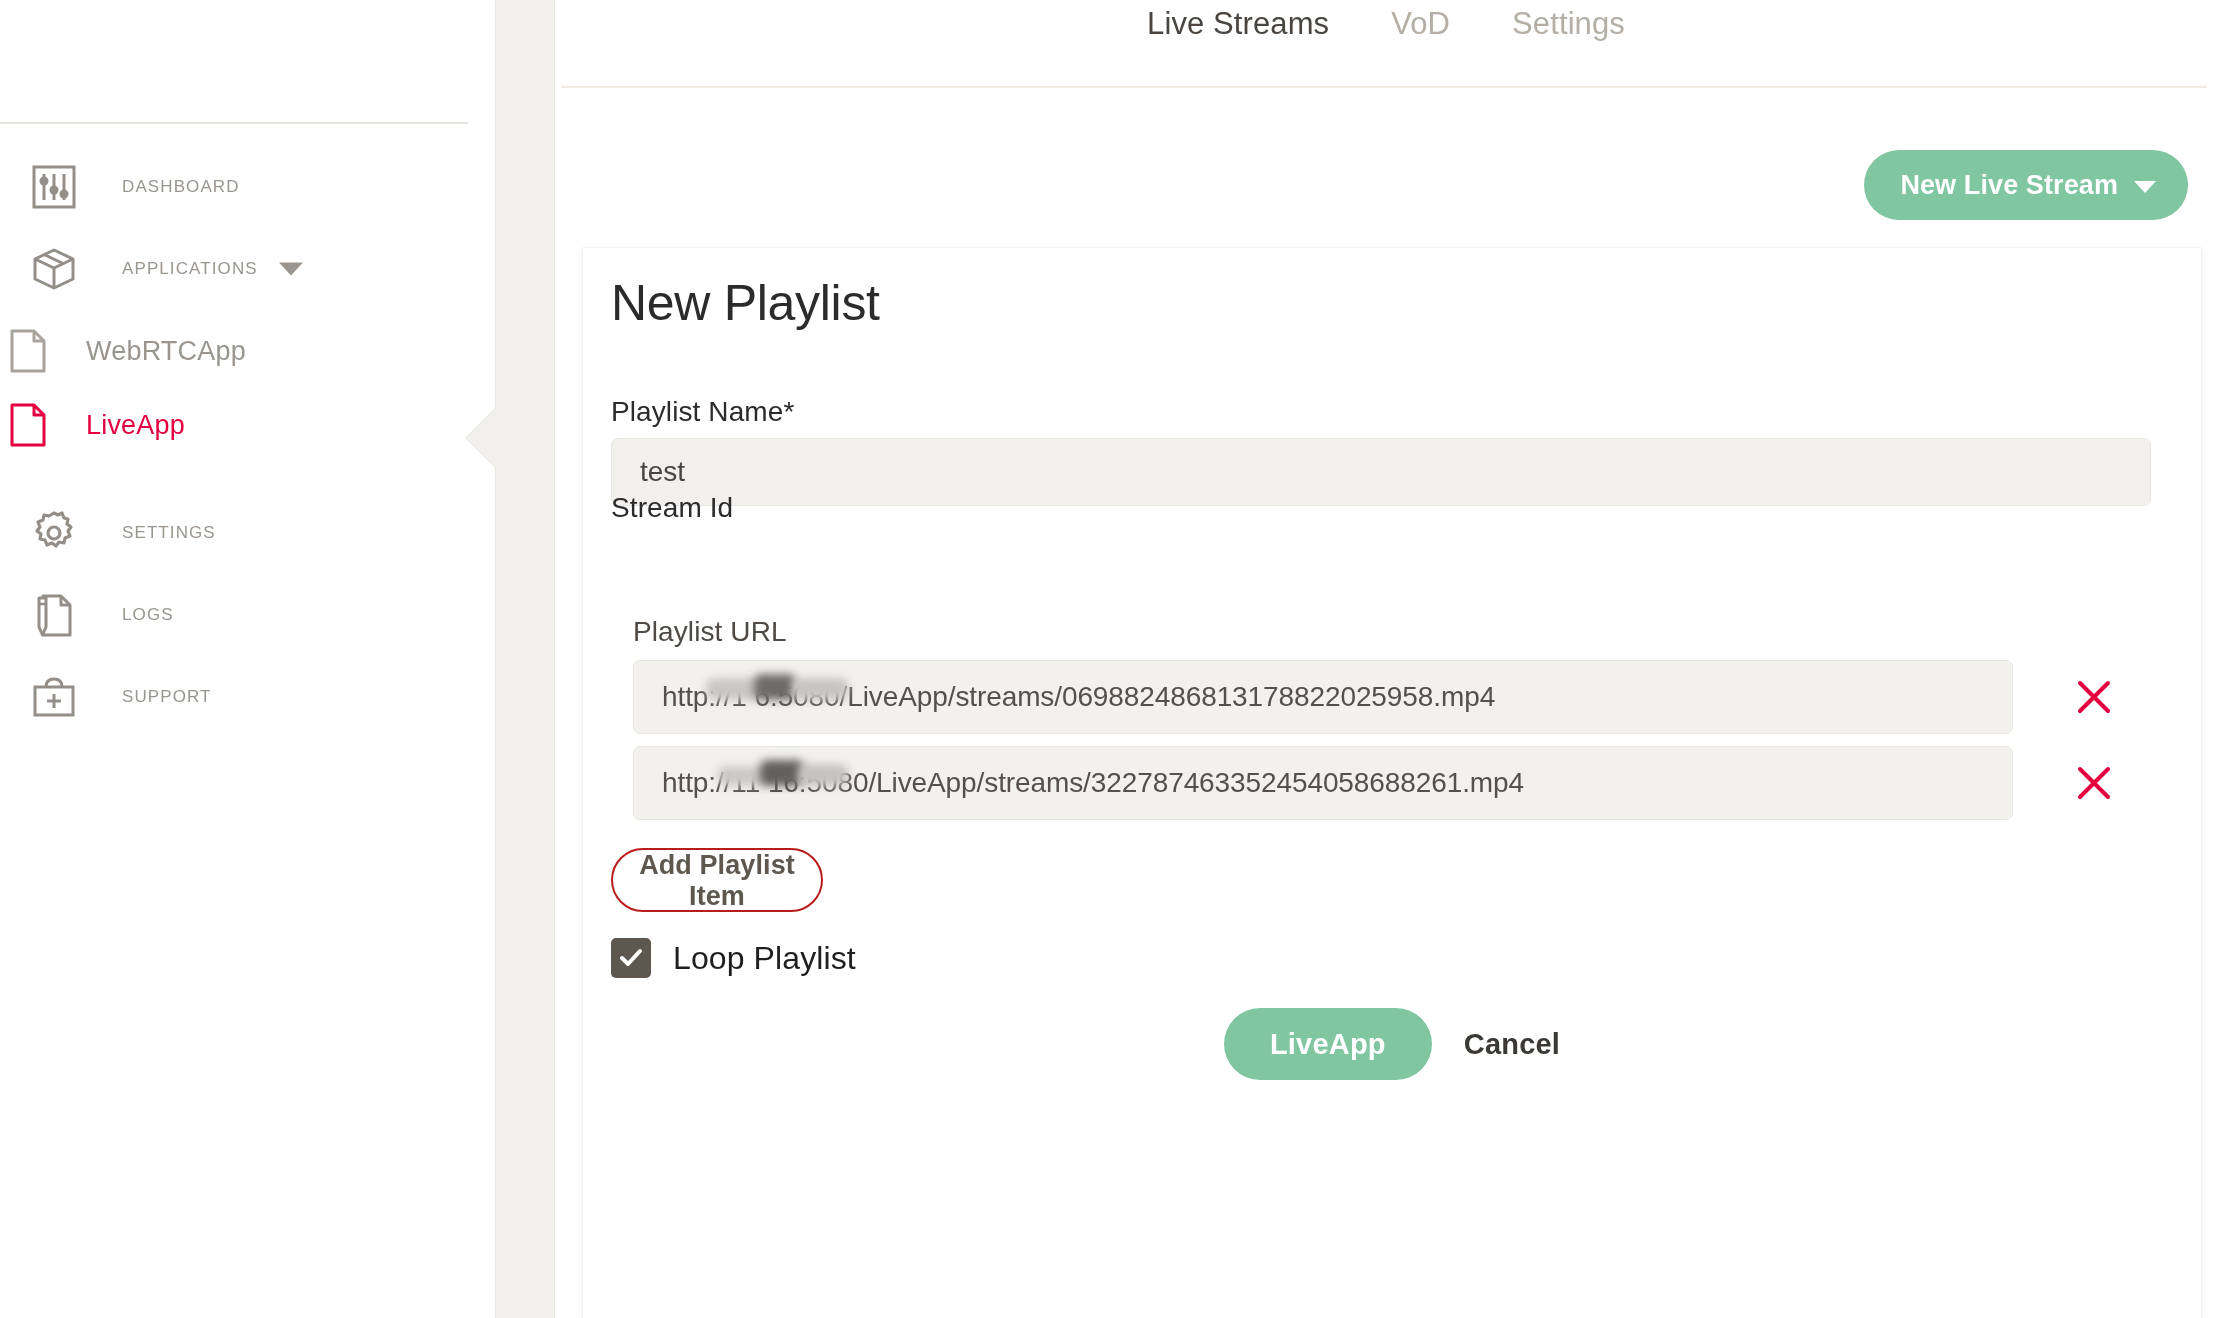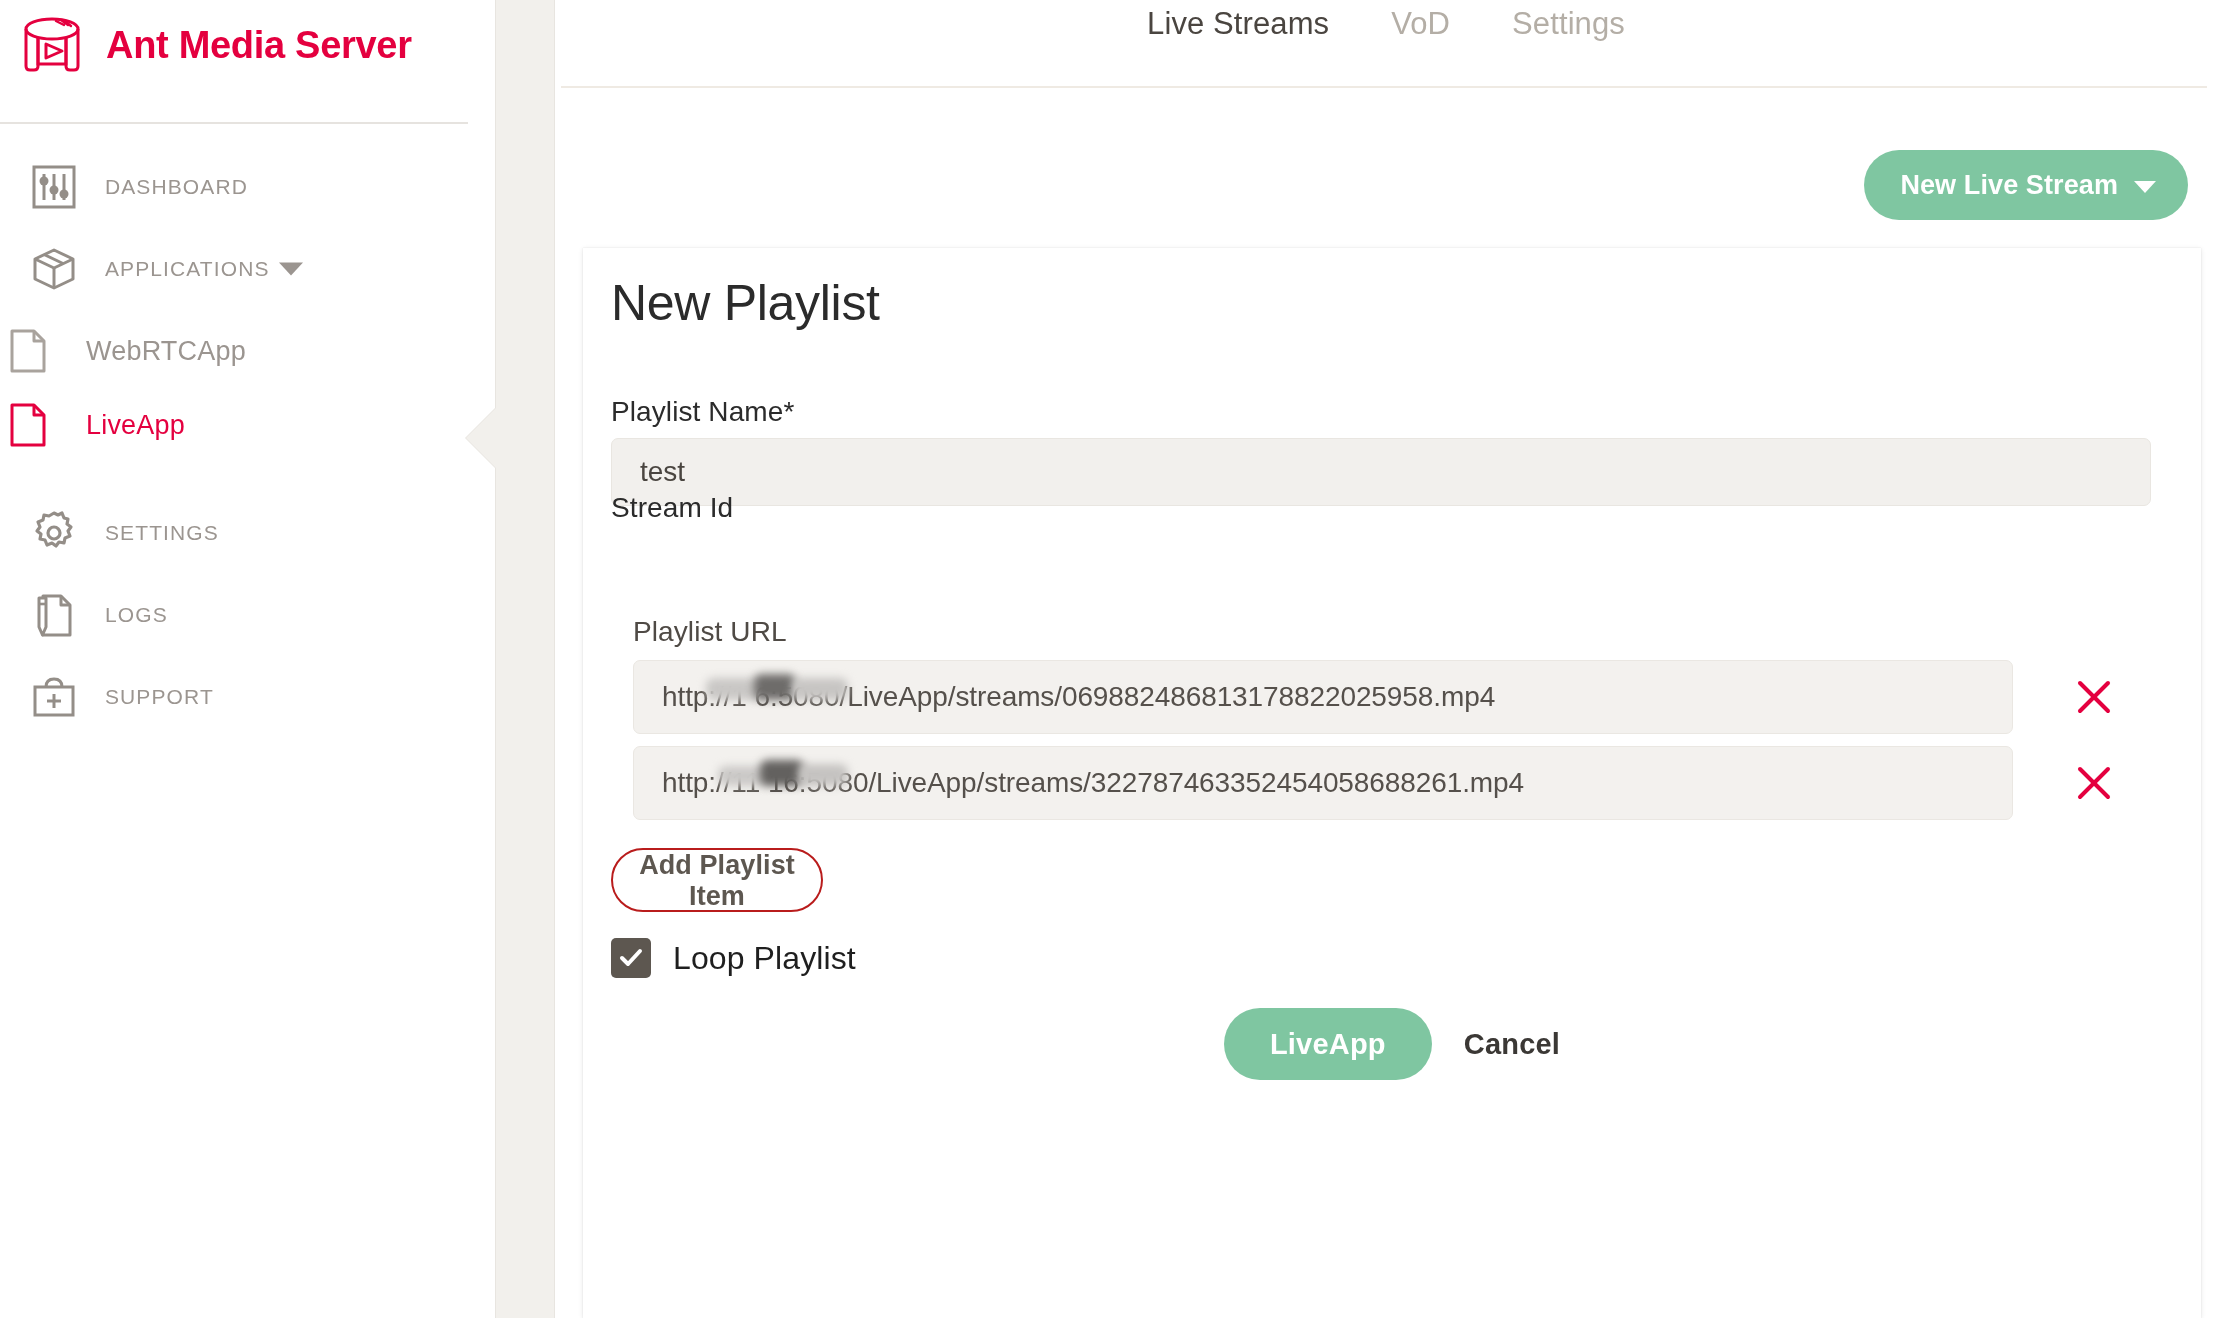--- a/index.html
+++ b/index.html
@@ -64,22 +64,22 @@
   .nav-icon {
     width: 56px;
     height: 56px;
     display: flex;
     align-items: center;
     justify-content: center;
     flex: 0 0 56px;
   }
   .nav-icon svg { display: block; }
   .nav-label {
-    margin-left: 23px;
-    font-size: 21px;
+    margin-left: 40px;
+    font-size: 17px;
     letter-spacing: 1.1px;
     color: #9b9590;
     white-space: nowrap;
   }
   .nav-label.mixed { letter-spacing: 0.2px; font-size: 26px; }
   .nav-item.active .nav-label { color: #e4003f; }
 
   .nav-caret {
     position: absolute;
     right: 192px;
@@ -369,33 +369,20 @@
     letter-spacing: 0.2px;
   }
 </style>
 </head>
 <body>
 
 <div id="root">
 
   <div id="sidebar">
 
-    <div class="brand">
-      <span>
-        <svg class="brand-logo" viewBox="0 0 68 62">
-          <ellipse cx="34" cy="15" rx="26" ry="10" fill="none" stroke="#e4003f" stroke-width="3"></ellipse>
-          <path d="M8 15 L8 52 Q8 56 12 56 L16 56 Q20 56 20 52 L20 24" fill="none" stroke="#e4003f" stroke-width="3"></path>
-          <path d="M60 15 L60 52 Q60 56 56 56 L52 56 Q48 56 48 52 L48 24" fill="none" stroke="#e4003f" stroke-width="3"></path>
-          <path d="M20 24 L20 50 L48 50 L48 24" fill="none" stroke="#e4003f" stroke-width="3"></path>
-          <path d="M28 30 L28 44 L44 37 Z" fill="none" stroke="#e4003f" stroke-width="3" stroke-linejoin="round"></path>
-          <path d="M38 7 L46 11 M43 6 L50 11 M47 7 L53 12" stroke="#e4003f" stroke-width="2.4" fill="none" stroke-linecap="round"></path>
-        </svg>
-      </span>
-      <span class="brand-title">Ant Media Server</span>
-    </div>
 
     <div class="brand-divider"></div>
 
     <nav class="nav">
 
       <div class="nav-item">
         <span class="nav-icon">
           <svg width="48" height="48" viewBox="0 0 48 48">
             <rect x="4" y="4" width="40" height="40" fill="none" stroke="#948e88" stroke-width="3"></rect>
             <line x1="14" y1="11" x2="14" y2="37" stroke="#948e88" stroke-width="3"></line>

